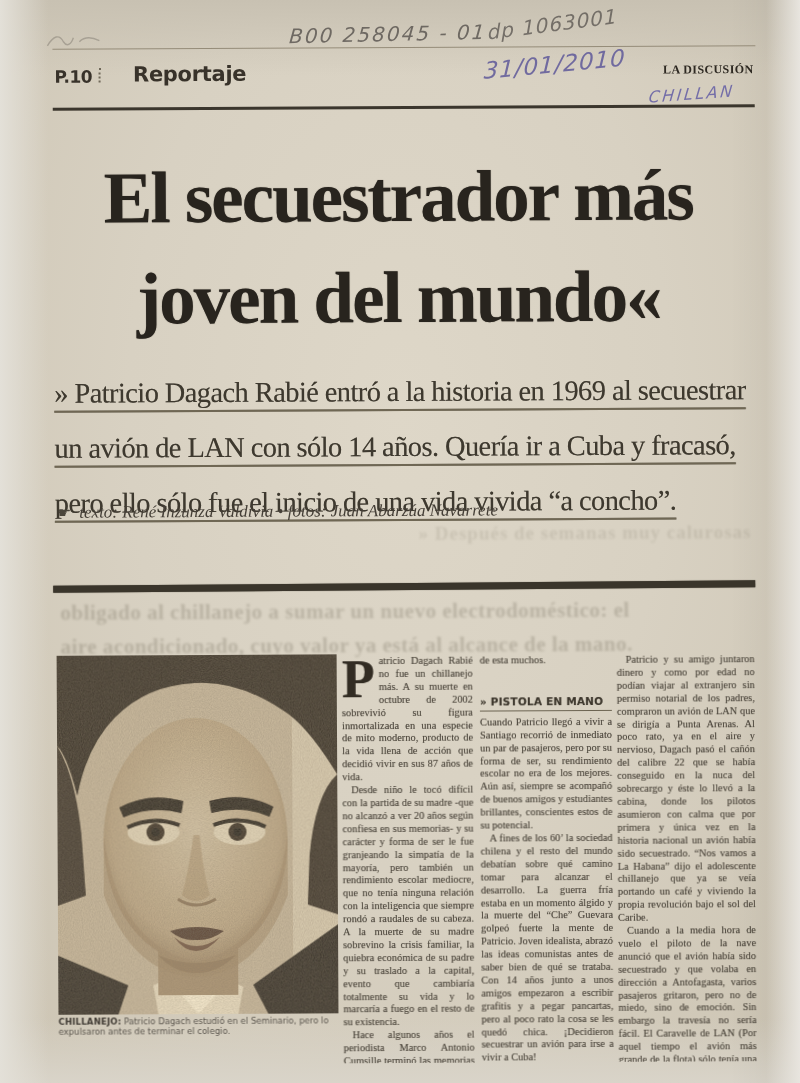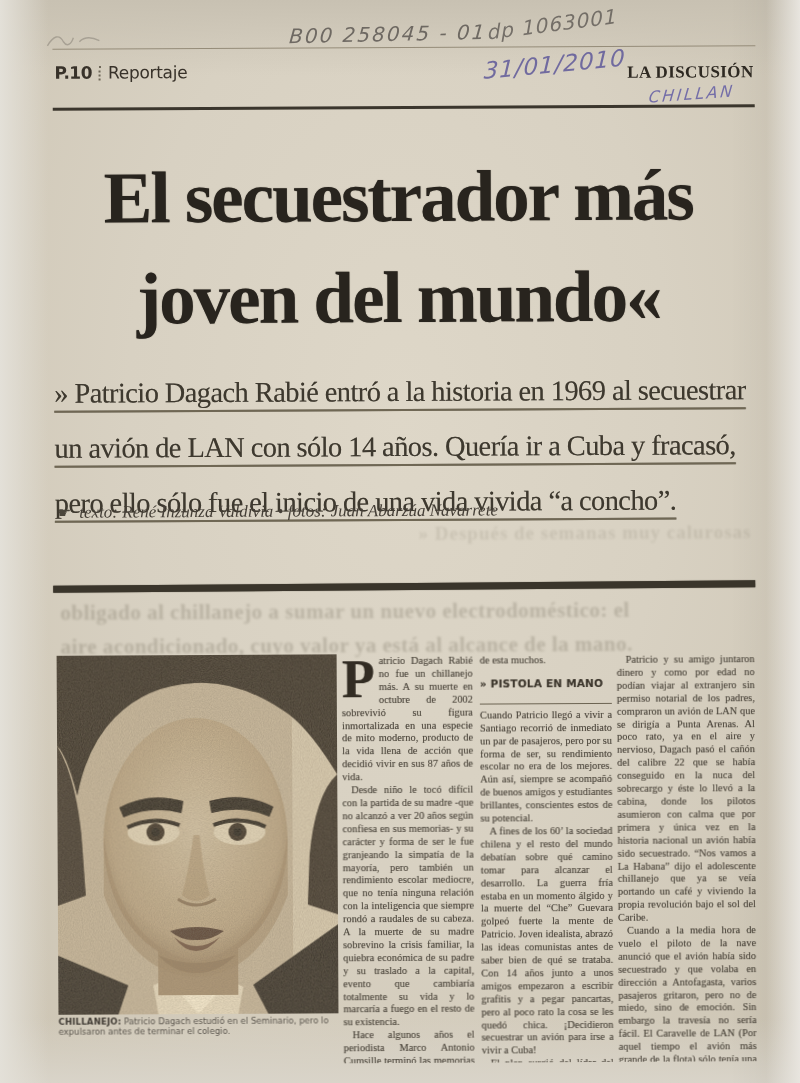--- a/index.html
+++ b/index.html
@@ -20,25 +20,25 @@
   .hw-num1{position:absolute;left:292px;top:22px;font-size:20px;letter-spacing:2px;
     color:#5e5954;transform:rotate(-1deg) skewX(-6deg);opacity:.85;}
   .hw-num2{position:absolute;left:490px;top:13px;font-size:20px;letter-spacing:1px;
     color:#5e5954;transform:rotate(-7deg) skewX(-6deg);opacity:.8;}
   .pen-scratch{position:absolute;left:46px;top:26px;opacity:.55;}
   
   .masthead{position:absolute;left:57px;top:61px;display:flex;align-items:flex-end;
     font-family:"DejaVu Sans",sans-serif;color:#38322a;}
   .mh-page{font-weight:800;font-size:17px;letter-spacing:-.5px;}
   .mh-div{border-left:2px dotted #6f6859;height:15px;margin:0 7px;align-self:center;}
-  .mh-section{font-weight:400;font-size:17px;letter-spacing:-.3px;}
+  .mh-section{font-weight:700;font-size:21px;letter-spacing:-.3px;margin-left:25px;}
   .hw-date{position:absolute;left:486px;top:52px;font-size:23px;color:#66609c;
     transform:rotate(-5deg) skewX(-8deg);letter-spacing:1px;opacity:.9;}
   .mh-paper{position:absolute;right:44px;top:64px;font-family:"Liberation Serif",serif;
-    font-weight:700;font-size:17px;letter-spacing:.4px;color:#2e2922;}
+    font-weight:700;font-size:12px;letter-spacing:.4px;color:#2e2922;}
   .hw-city{position:absolute;left:651px;top:86px;font-size:16px;color:#6a64a6;
     transform:rotate(-4deg) skewX(-10deg);letter-spacing:2.5px;opacity:.9;}
   .rule-main{position:absolute;left:55px;top:106px;width:702px;height:3px;background:#3b362d;}
   
   .headline{position:absolute;left:40px;width:720px;top:146px;text-align:center;
     font-weight:700;font-size:73px;line-height:101px;color:#28241e;letter-spacing:-2px;
     text-shadow:0 0 1px rgba(40,35,28,.55);}
   
   .subhead{position:absolute;left:55px;width:704px;top:364px;font-size:28.5px;
     line-height:55px;color:#3e392f;letter-spacing:-.6px;
@@ -67,21 +67,21 @@
     text-shadow:0 0 .4px rgba(75,69,59,.45);}
   .col p{margin:0;text-indent:9px;}
   .col p.noindent{text-indent:0;}
   .col1{left:341px;width:131px;}
   .col2{left:479px;width:132px;}
   .col3{left:616px;width:138px;}
   .dropcap{float:left;font-size:54px;line-height:42px;font-weight:700;color:#322c23;
     margin:3px 4px 0 0;}
   .sub2{font-family:"DejaVu Sans",sans-serif;font-weight:700;font-size:10.5px;
     letter-spacing:.2px;color:#3c362c;border-bottom:1.4px solid #6b6351;
-    padding-bottom:13px;margin:10px 0 5px 0;text-align:left;}
+    padding-bottom:2px;margin:28px 0 5px 0;text-align:left;}
 </style>
 </head>
 <body>
 
 <div class="paper">
   <div class="tilt">
 
     <svg class="pen-scratch" width="70" height="26" viewBox="0 0 70 26">
       <path d="M4 18 C10 8, 16 6, 20 14 C24 20, 28 16, 30 10 M36 14 C42 8, 50 10, 56 13" stroke="#6b655c" stroke-width="1.4" fill="none" opacity="0.7"></path>
     </svg>

